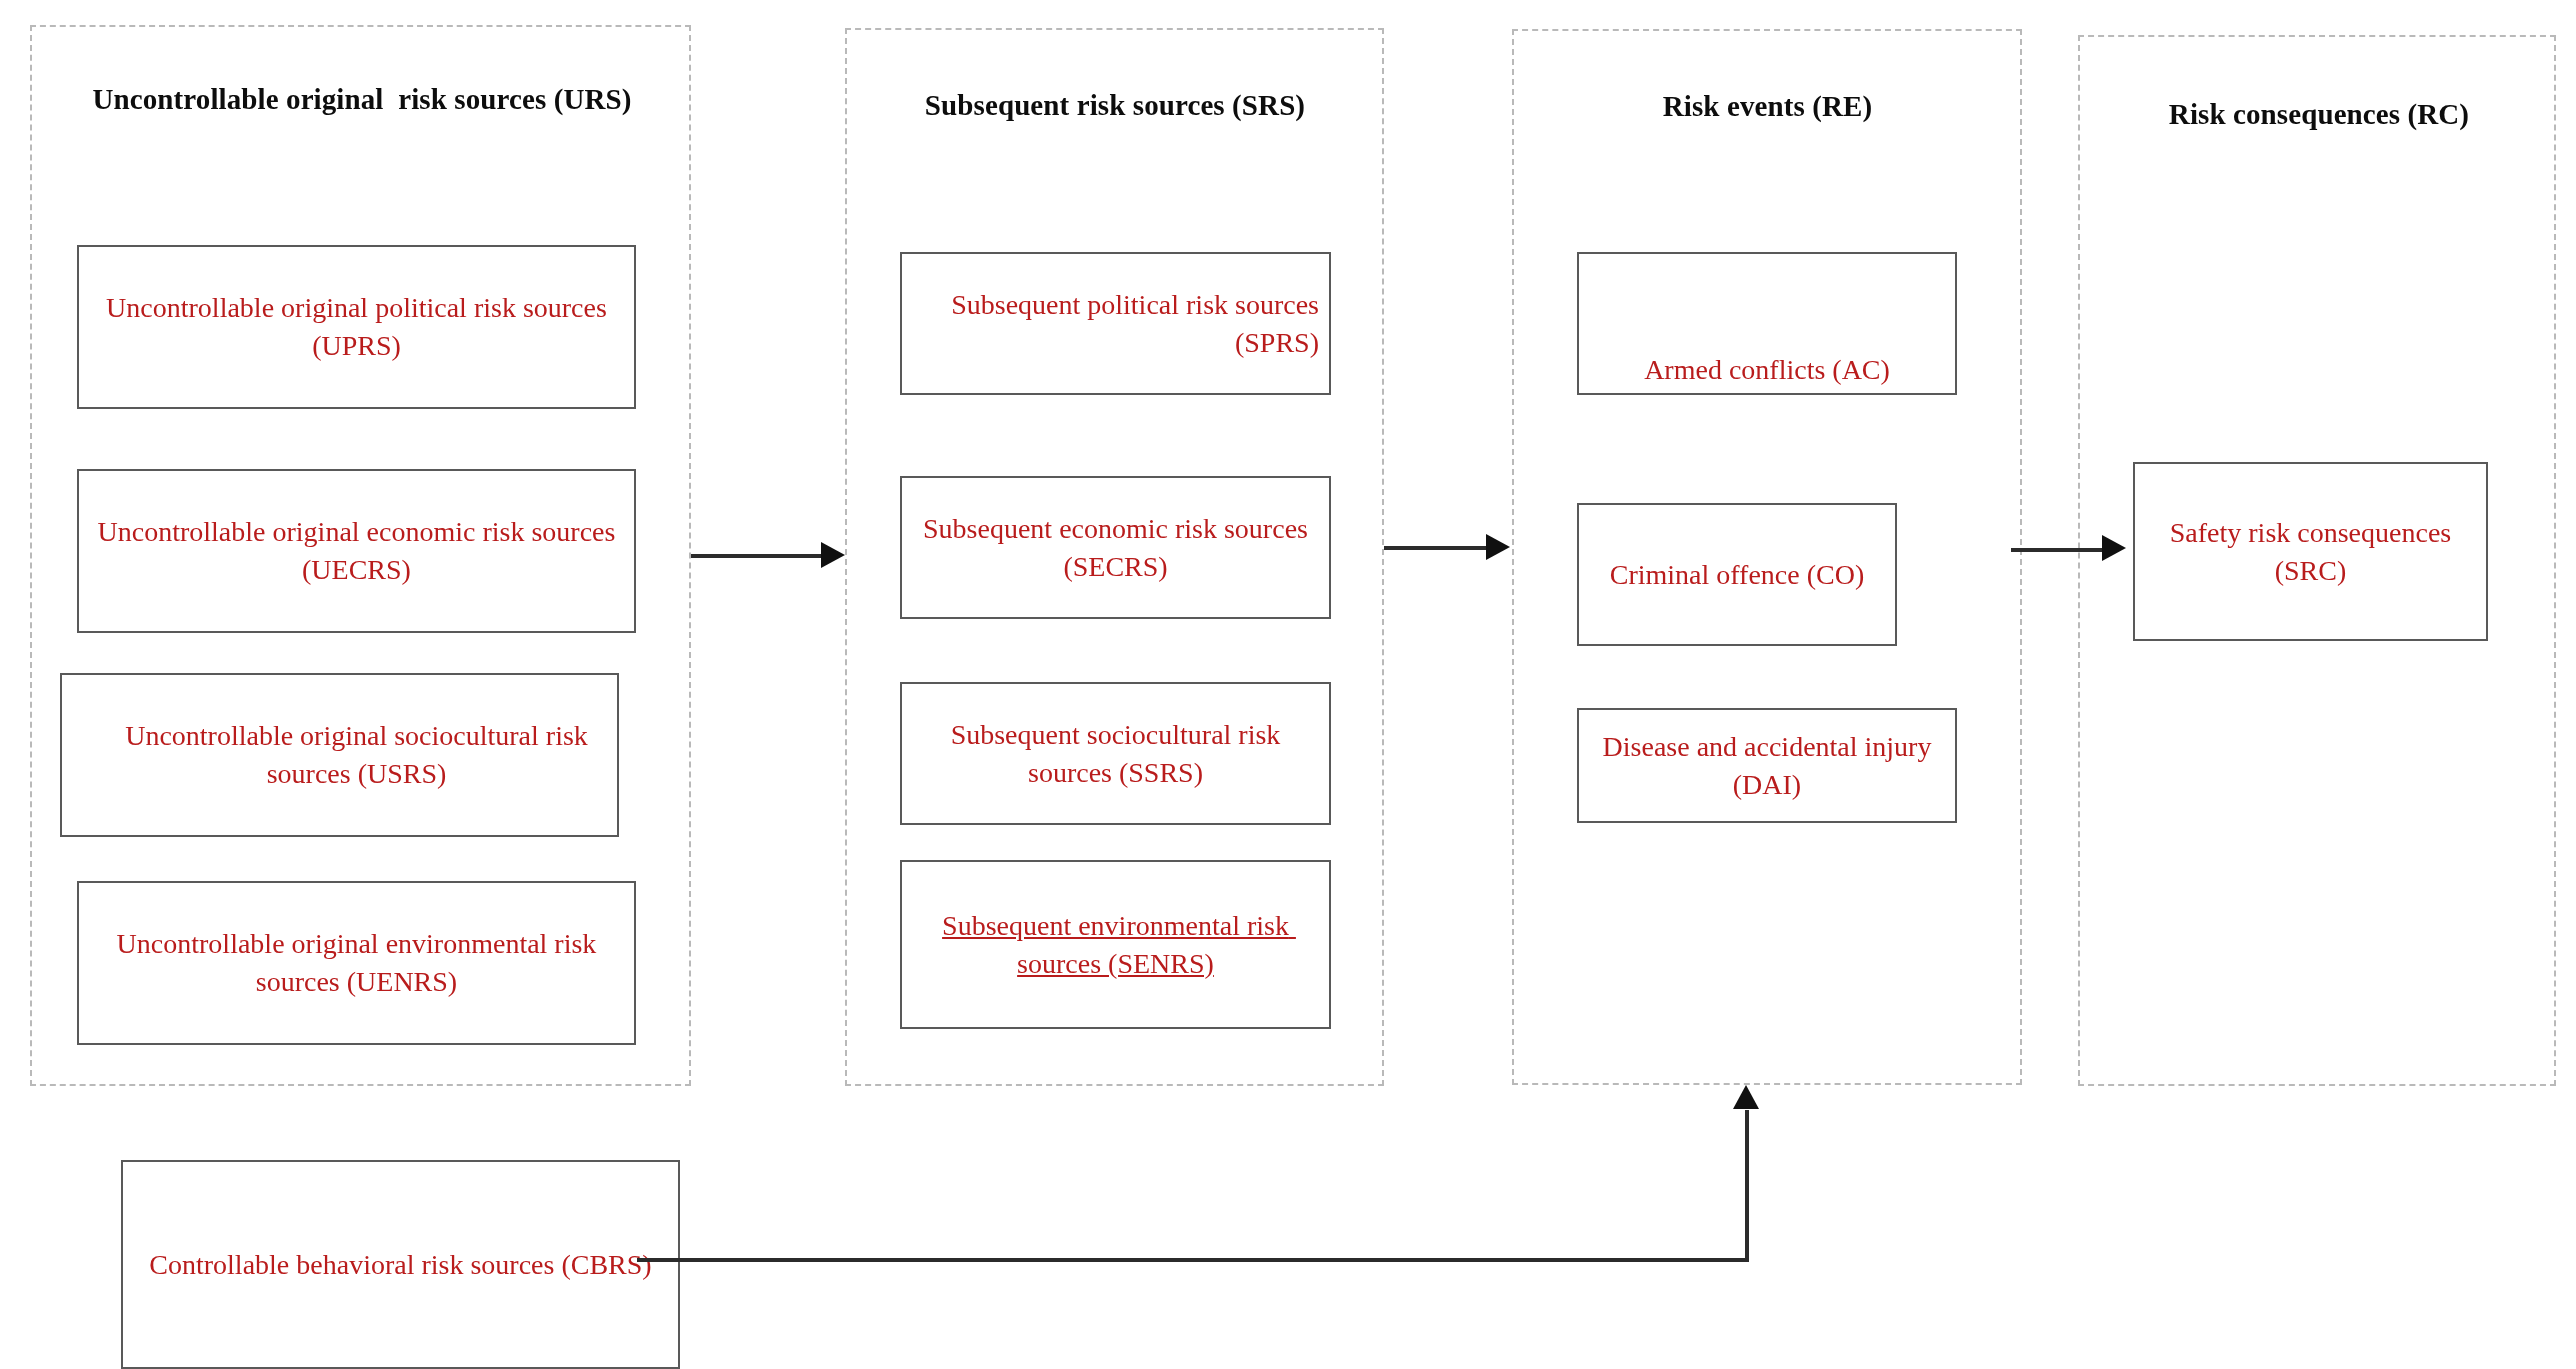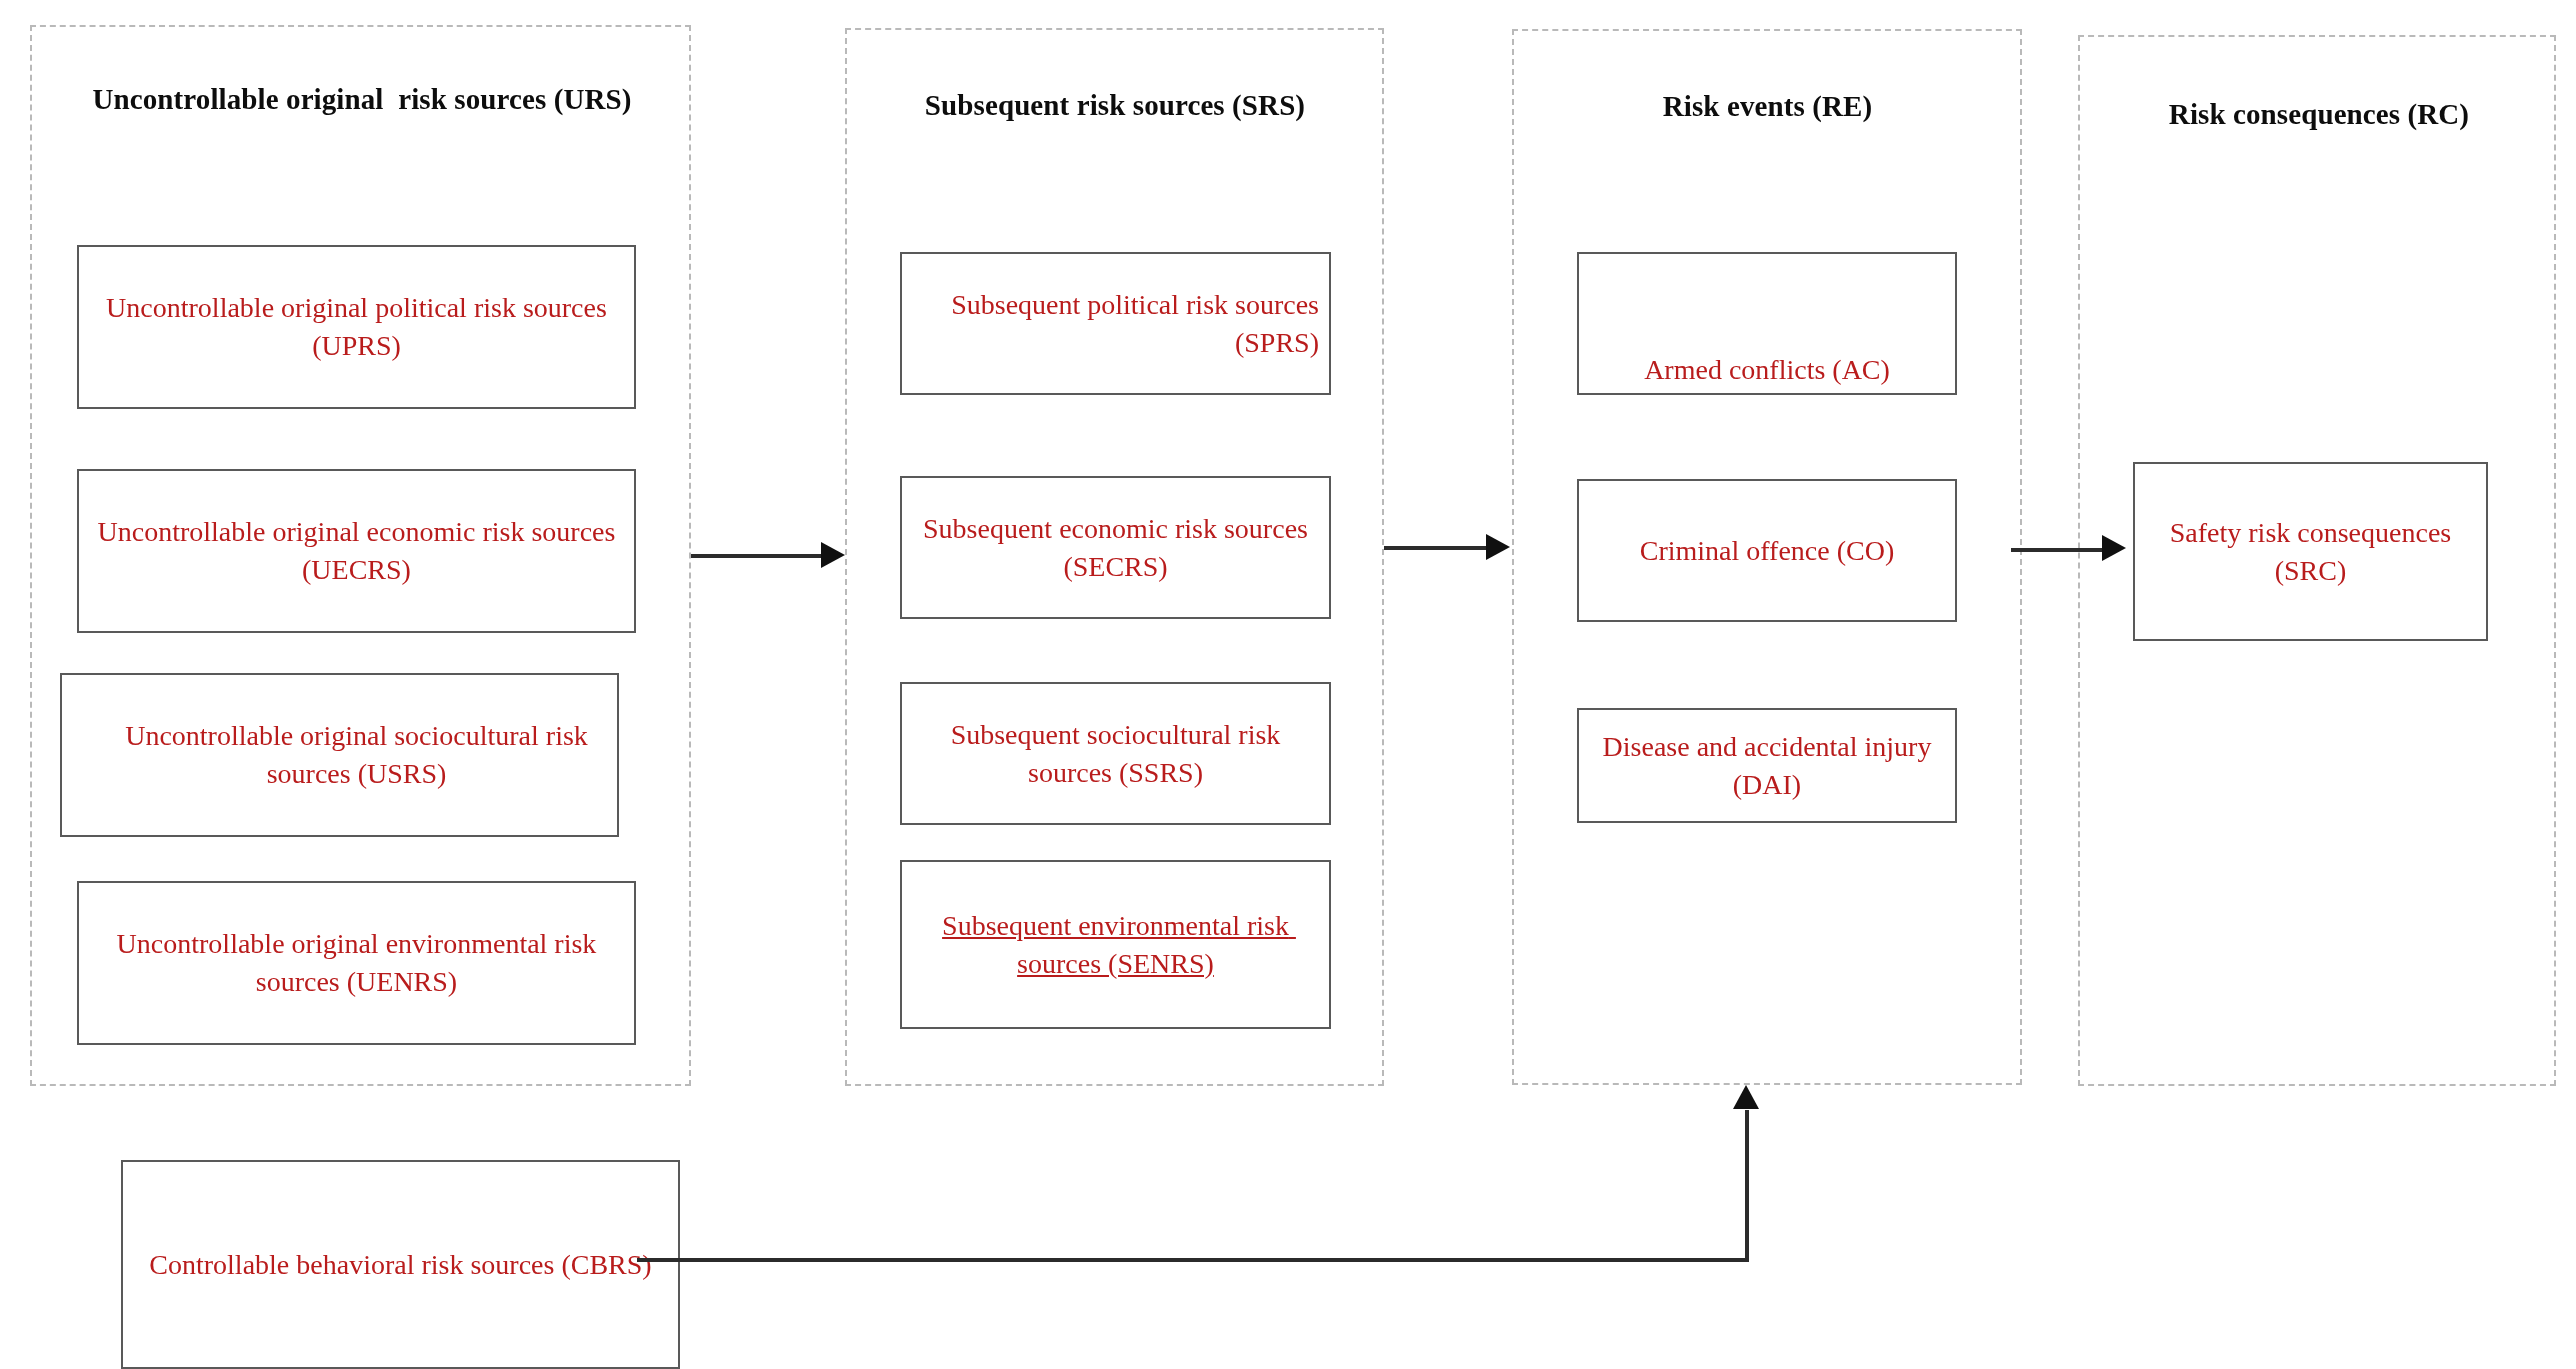--- a/index.html
+++ b/index.html
@@ -109,21 +109,21 @@
   <div class="node" style="left:900px;top:860px;width:431px;height:169px;text-decoration:underline;">
     <span>Subsequent environmental risk sources (SENRS)</span>
   </div>
 
   <div class="panel" style="left:1512px;top:29px;width:510px;height:1056px;"></div>
   <div class="panel-title" style="left:1556px;top:88px;width:423px;">Risk events (RE)</div>
 
   <div class="node" style="left:1577px;top:252px;width:380px;height:143px;align-items:flex-end;">
     <span>Armed conflicts (AC)</span>
   </div>
-  <div class="node" style="left:1577px;top:479px;width:380px;height:143px;">
+  <div class="node" style="left:1577px;top:503px;width:320px;height:143px;">
     <span>Criminal offence (CO)</span>
   </div>
   <div class="node" style="left:1577px;top:708px;width:380px;height:115px;">
     <span>Disease and accidental injury (DAI)</span>
   </div>
 
   <div class="panel" style="left:2078px;top:35px;width:478px;height:1051px;"></div>
   <div class="panel-title" style="left:2122px;top:96px;width:394px;">Risk consequences (RC)</div>
 
   <div class="node" style="left:2133px;top:462px;width:355px;height:179px;">

